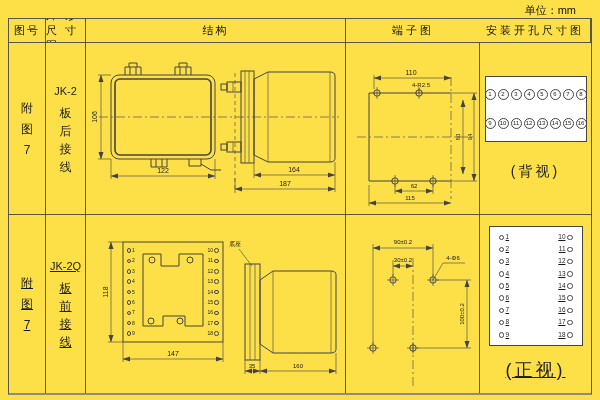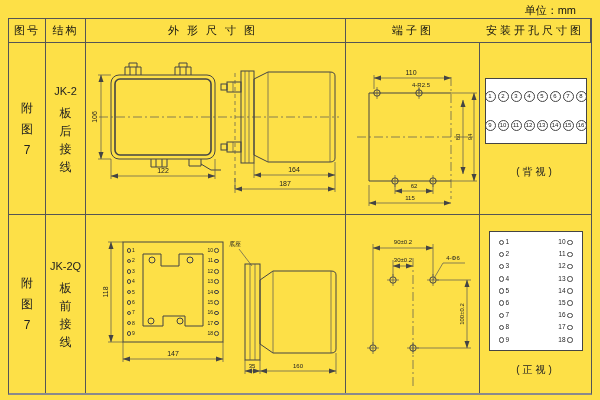--- a/index.html
+++ b/index.html
@@ -6,21 +6,21 @@
   .page{position:relative;width:600px;height:400px;background:#fde047;overflow:hidden;
         font-family:"Liberation Sans",sans-serif;color:#1a1a1a;}
   .unit{position:absolute;top:3px;right:24px;font-size:11px;color:#111;}
   .tbl{position:absolute;left:8px;top:18px;width:584px;height:377px;
        border:1px solid #555;border-bottom:2px solid #8a8a8a;
        display:grid;grid-template-columns:37px 40px 260px 134px auto;
        grid-template-rows:24px 172px auto;box-sizing:border-box;}
   .cell{border-right:1px solid #555;border-bottom:1px solid #555;
         display:flex;align-items:center;justify-content:center;
         position:relative;overflow:hidden;box-sizing:border-box;}
-  .noR{border-right:none;} .noB{border-bottom:none;}
+  .noR{border-right:none;} .noB{border-bottom:none;text-decoration:underline;}
   .hc{font-size:11px;letter-spacing:2px;color:#111;}
   .sp8{letter-spacing:8px;} .sp3{letter-spacing:3px;}
   .vstack{display:flex;flex-direction:column;align-items:center;gap:9px;
           font-size:12px;line-height:1;color:#222;}
   .structure{display:flex;flex-direction:column;align-items:center;gap:10px;text-align:right;}
   .model{font-size:11px;color:#222;}
   .wstack{display:flex;flex-direction:column;align-items:center;gap:6px;
           font-size:12px;line-height:1;color:#222;}
   svg{display:block;}
   .ln{stroke:#444;fill:none;stroke-width:1;}
@@ -31,22 +31,22 @@
   .dim{font-size:7px;fill:#222;font-family:"Liberation Sans",sans-serif;}
   .dims{font-size:6px;fill:#222;font-family:"Liberation Sans",sans-serif;}
   .tbox{width:94px;height:58px;border:1.3px solid #444;background:#fff;
         display:flex;flex-direction:column;justify-content:space-around;
         padding:3px 3px;box-sizing:content-box;}
   .trow1{display:flex;justify-content:center;gap:2px;}
   .tcirc{width:9px;height:9px;border:1px solid #444;border-radius:50%;
          font-size:6px;line-height:9px;color:#222;display:flex;
          align-items:center;justify-content:center;flex:0 0 auto;}
   .tblock{display:flex;flex-direction:column;align-items:center;}
-  .viewlab{font-size:10px;letter-spacing:3px;color:#222;margin-top:21px;}
-  .viewlab2{font-size:10px;letter-spacing:3px;color:#222;margin-top:12px;}
+  .viewlab{font-size:14px;letter-spacing:3px;color:#222;margin-top:21px;}
+  .viewlab2{font-size:18px;letter-spacing:3px;color:#222;margin-top:12px;}
   .tbox2{width:74px;height:104px;border:1.3px solid #444;background:#fff;
          display:flex;flex-direction:column;justify-content:space-between;
          padding:7px 9px;box-sizing:content-box;}
   .trow2{display:flex;justify-content:space-between;align-items:center;
          font-size:6.5px;color:#222;line-height:1;}
   .tpl,.tpr{display:flex;align-items:center;gap:1.5px;}
   .dot{width:3.5px;height:3.5px;border:0.8px solid #444;border-radius:50%;
        display:inline-block;flex:0 0 auto;}
   .drawwrap{position:relative;width:258px;height:180px;}
   .drawwrap > svg{position:absolute;left:0;top:0;}
@@ -60,22 +60,22 @@
 </style>
 </head>
 <body>
 
 <div class="page">
   <div class="unit">单位：mm</div>
 
   <div class="tbl">
 
     <div class="cell hc">图号</div>
+    <div class="cell hc sp8">外形尺寸图</div>
     <div class="cell hc">结构</div>
-    <div class="cell hc sp8">外形尺寸图</div>
     <div class="cell hc sp3 noR">端子图</div>
     <div class="cell hc sp3">安装开孔尺寸图</div>
 
     <div class="cell">
       <div class="vstack">
           <span>附</span>
           <span>图</span>
           <span>7</span>
         </div>
     </div>

